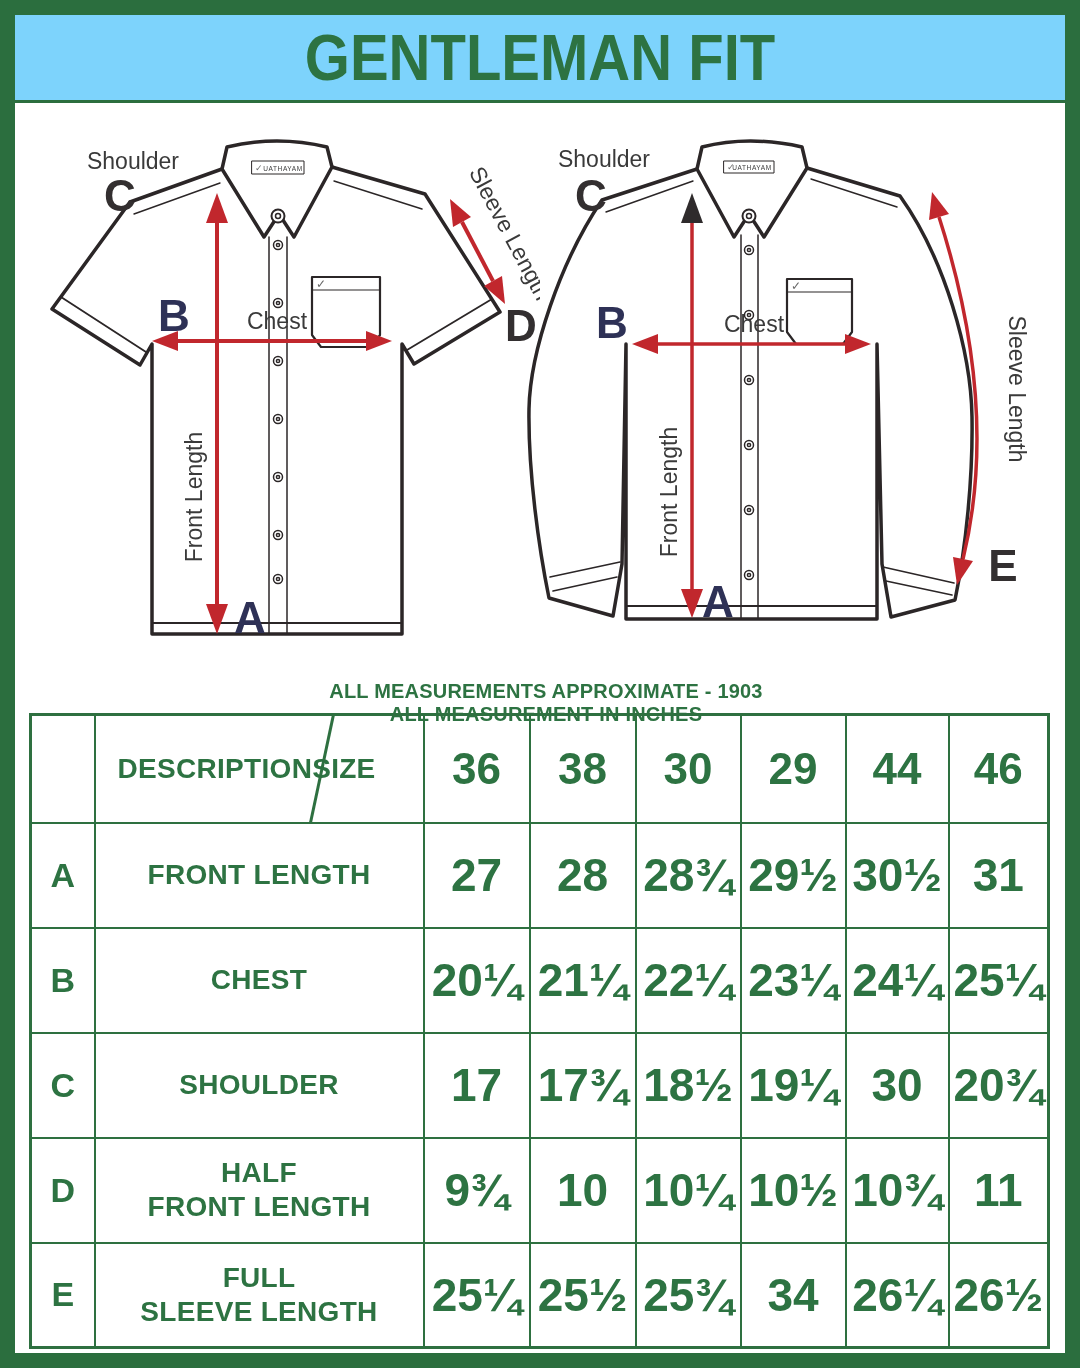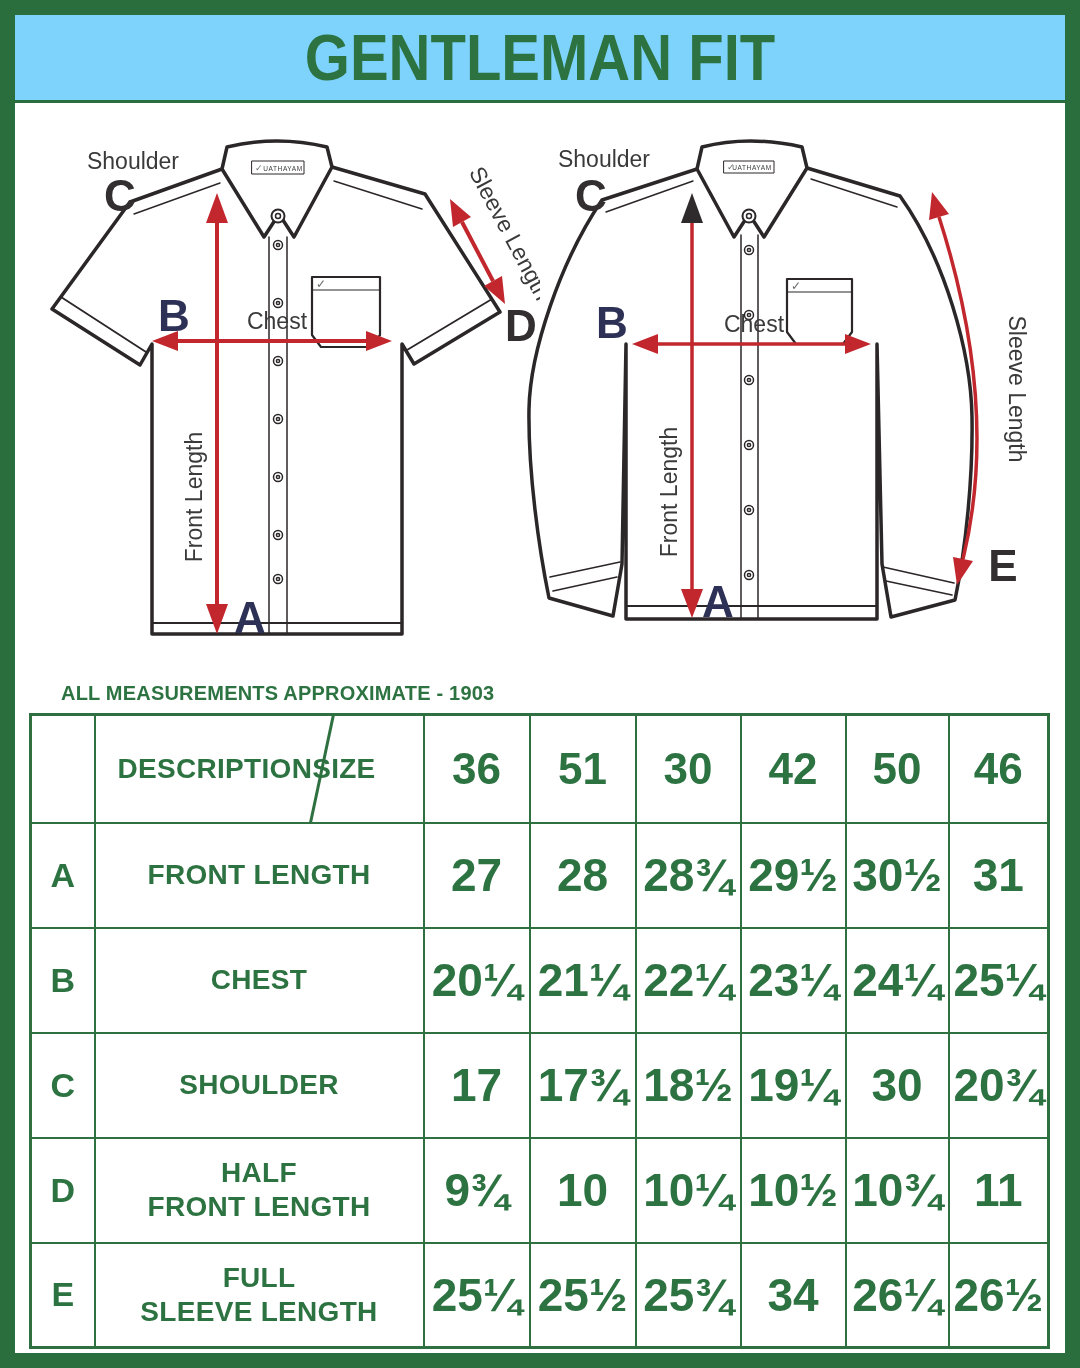--- a/index.html
+++ b/index.html
@@ -29,21 +29,21 @@
   .shirt-svg text { font-family:"Liberation Sans", sans-serif; }
   .ann-label { font-size:23px; fill:#3a3a3a; }
   .ann-letter { font-size:44px; font-weight:bold; fill:#332f30; }
   .ann-letter.navy { fill:#2e3156; }
   .tiny-label { font-size:6.5px; fill:#3a3a3a; letter-spacing:0.6px; }
   .tiny-check { font-size:9px; fill:#6a6a6a; }
   .pocket-check { font-size:12px; fill:#6a6a6a; }
 
   .notes {
     position:absolute; top:577px; left:46px; right:34px; height:26px;
-    display:flex; justify-content:space-between; align-items:center;
+    display:flex; justify-content:space-between; align-items:center;flex-direction:column;
   }
   .note-text { color:#2d7342; font-size:20px; font-weight:bold; letter-spacing:0.2px; }
 
   table.size-table {
     position:absolute; top:610px; left:14px; width:1018px; height:634px;
     border-collapse:collapse; table-layout:fixed;
     border:3px solid #2e7040;
   }
   table.size-table th, table.size-table td {
     border:2px solid #2e7040; text-align:center; vertical-align:middle;
@@ -207,20 +207,21 @@
     <text class="ann-letter navy" x="87" y="221" text-anchor="middle">B</text>
     <text class="ann-label" x="229" y="215" text-anchor="middle">Chest</text>
     <text class="ann-letter navy" x="193" y="500" text-anchor="middle">A</text>
     <text class="ann-letter" x="478" y="464" text-anchor="middle">E</text>
     <text class="ann-label" transform="translate(152,375) rotate(-90)" text-anchor="middle">Front Length</text>
     <text class="ann-label" transform="translate(484,272) rotate(90)" text-anchor="middle">Sleeve Length</text>
   </svg>
 
   <div class="notes">
     <span class="note-text">ALL MEASUREMENTS APPROXIMATE - 1903</span>
+    <span class="note-text">ALL MEASUREMENT IN INCHES</span>
   </div>
 
   <table class="size-table">
     <colgroup>
       <col style="width:64px">
         <col style="width:329px">
       <col style="width:106px">
         <col style="width:106px">
         <col style="width:105px">
       <col style="width:105px">
@@ -231,24 +232,24 @@
       <tr class="header-row">
         <th></th>
         <th class="desc-size-cell">
           <div class="desc-size-wrap">
             <span class="desc-label">DESCRIPTION</span>
             <span class="size-label">SIZE</span>
           </div>
           <div class="slash-divider"></div>
         </th>
         <th class="size-header">36</th>
-        <th class="size-header">51</th>
+        <th class="size-header">38</th>
         <th class="size-header">30</th>
-        <th class="size-header">42</th>
-        <th class="size-header">50</th>
+        <th class="size-header">29</th>
+        <th class="size-header">44</th>
         <th class="size-header">46</th>
       </tr>
     </thead>
     <tbody>
       <tr class="data-row">
         <td class="letter-cell">A</td>
         <td class="desc-cell">FRONT LENGTH</td>
         <td class="value-cell">27</td>
         <td class="value-cell">28</td>
         <td class="value-cell">28¾</td>

